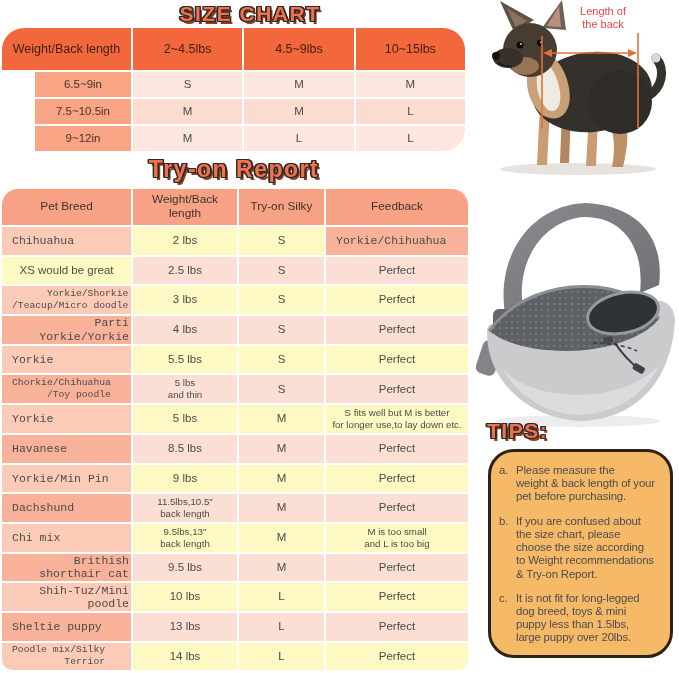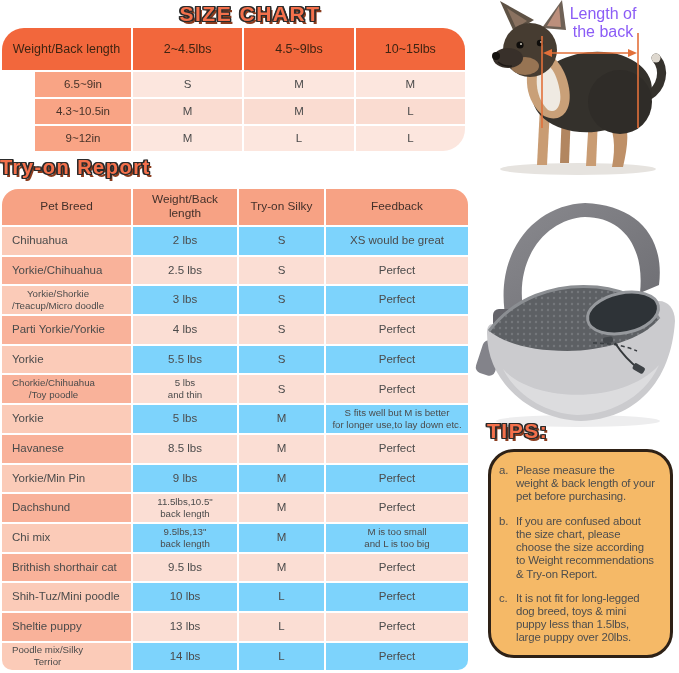--- a/index.html
+++ b/index.html
@@ -5,49 +5,49 @@
   html,body{margin:0;padding:0;background:#fff;}
   .canvas{position:relative;width:679px;height:673px;background:#ffffff;
           font-family:"Liberation Sans",sans-serif;overflow:hidden;}
 
   
   .bubble{position:absolute;font-weight:800;color:#F4704B;letter-spacing:1.5px;white-space:nowrap;
     text-shadow:-1.4px -1.4px 0 #2b2b2b,1.4px -1.4px 0 #2b2b2b,-1.4px 1.4px 0 #2b2b2b,
                  1.4px 1.4px 0 #2b2b2b,-1.4px 0 0 #2b2b2b,1.4px 0 0 #2b2b2b,
                  0 -1.4px 0 #2b2b2b,0 1.4px 0 #2b2b2b,2.6px 2.6px 0 #8a3c1e;}
   #sizeTitle{top:2px;left:16px;width:468px;text-align:center;font-size:21px;}
-  #tryonTitle{top:156px;left:0;width:468px;font-size:20px;}
+  #tryonTitle{top:156px;left:0;width:468px;text-align:center;font-size:23px;}
   #tipsTitle{top:419px;left:487px;font-size:21px;}
 
   
   .grid{position:absolute;display:grid;gap:2px;background:#ffffff;overflow:hidden;}
   #sizeTable{left:2px;top:28px;width:463px;border-radius:22px;
              grid-template-columns:129px 1fr 1fr 1fr;
              grid-template-rows:42px 25px 25px 25px;}
   #tryonTable{left:2px;top:189px;width:466px;border-radius:16px 16px 10px 10px;
               grid-template-columns:129px 104px 85px 1fr;
               grid-template-rows:36px repeat(15,27.7px);}
   .cell{display:flex;align-items:center;justify-content:center;text-align:center;
         font-size:11.5px;color:#4b4b4b;white-space:pre-line;line-height:1.18;padding:0 2px;}
   .cell.small{font-size:9.7px;line-height:1.25;}
   .sc-head{background:#F2673C;color:#3F2412;font-size:12.5px;}
   .sc-label{background:#F9A485;color:#463229;margin-left:33px;}
   .sc-data.light{background:#FCE6DE;}
   .sc-data.deep{background:#FADCD1;}
   .to-head{background:#F7A284;color:#43302A;font-size:11.8px;}
-  .to-breed{justify-content:flex-start;text-align:center;padding-left:10px;}
+  .to-breed{justify-content:flex-start;text-align:right;padding-left:10px;font-family:Liberation Mono, monospace;}
   .to-breed.light{background:#FBCBB8;}
   .to-breed.deep{background:#F9B29A;}
-  .to-data.light{background:#7dd3fc;}
+  .to-data.light{background:#fef9c3;}
   .to-data.deep{background:#FBDED4;}
 
   
   #dogFigure{position:absolute;left:470px;top:0;width:209px;height:178px;}
   #backLabel{position:absolute;left:78px;top:5px;width:110px;text-align:center;
-             color:#8b5cf6;font-size:16px;line-height:1.15;white-space:pre-line;}
+             color:#ef4444;font-size:11px;line-height:1.15;white-space:pre-line;}
   #bagFigure{position:absolute;left:473px;top:193px;width:206px;height:235px;}
 
   
   #tipsBox{position:absolute;left:488px;top:449px;width:185px;height:209px;box-sizing:border-box;
            background:#F5B967;border:3px solid #2E2116;border-radius:26px;
            padding:12px 4px 6px 8px;}
   .tip{display:flex;gap:4px;margin-bottom:11px;font-size:11.4px;line-height:1.16;
        color:#4D4D4D;letter-spacing:-0.15px;}
   .tip .mark{flex:0 0 13px;}
   .tip .txt{white-space:pre-line;}
@@ -60,41 +60,41 @@
   <div class="bubble" id="sizeTitle">SIZE CHART</div>
   <div class="grid" id="sizeTable">
       <div class="cell sc-head">Weight/Back length</div>
       <div class="cell sc-head">2~4.5lbs</div>
       <div class="cell sc-head">4.5~9lbs</div>
       <div class="cell sc-head">10~15lbs</div>
       <div class="cell sc-label">6.5~9in</div>
       <div class="cell sc-data light">S</div>
       <div class="cell sc-data light">M</div>
       <div class="cell sc-data light">M</div>
-      <div class="cell sc-label">4.3~10.5in</div>
+      <div class="cell sc-label">7.5~10.5in</div>
       <div class="cell sc-data deep">M</div>
       <div class="cell sc-data deep">M</div>
       <div class="cell sc-data deep">L</div>
       <div class="cell sc-label">9~12in</div>
       <div class="cell sc-data light">M</div>
       <div class="cell sc-data light">L</div>
       <div class="cell sc-data light">L</div>
     </div>
 
   <div class="bubble" id="tryonTitle">Try-on Report</div>
   <div class="grid" id="tryonTable">
       <div class="cell to-head">Pet Breed</div>
       <div class="cell to-head">Weight/Back length</div>
       <div class="cell to-head">Try-on Silky</div>
       <div class="cell to-head">Feedback</div>
       <div class="cell to-breed light">Chihuahua</div>
       <div class="cell to-data light">2 lbs</div>
       <div class="cell to-data light">S</div>
+      <div class="cell to-breed deep">Yorkie/Chihuahua</div>
       <div class="cell to-data light">XS would be great</div>
-      <div class="cell to-breed deep">Yorkie/Chihuahua</div>
       <div class="cell to-data deep">2.5 lbs</div>
       <div class="cell to-data deep">S</div>
       <div class="cell to-data deep">Perfect</div>
       <div class="cell to-breed light small">Yorkie/Shorkie
 /Teacup/Micro doodle</div>
       <div class="cell to-data light">3 lbs</div>
       <div class="cell to-data light">S</div>
       <div class="cell to-data light">Perfect</div>
       <div class="cell to-breed deep">Parti Yorkie/Yorkie</div>
       <div class="cell to-data deep">4 lbs</div>

